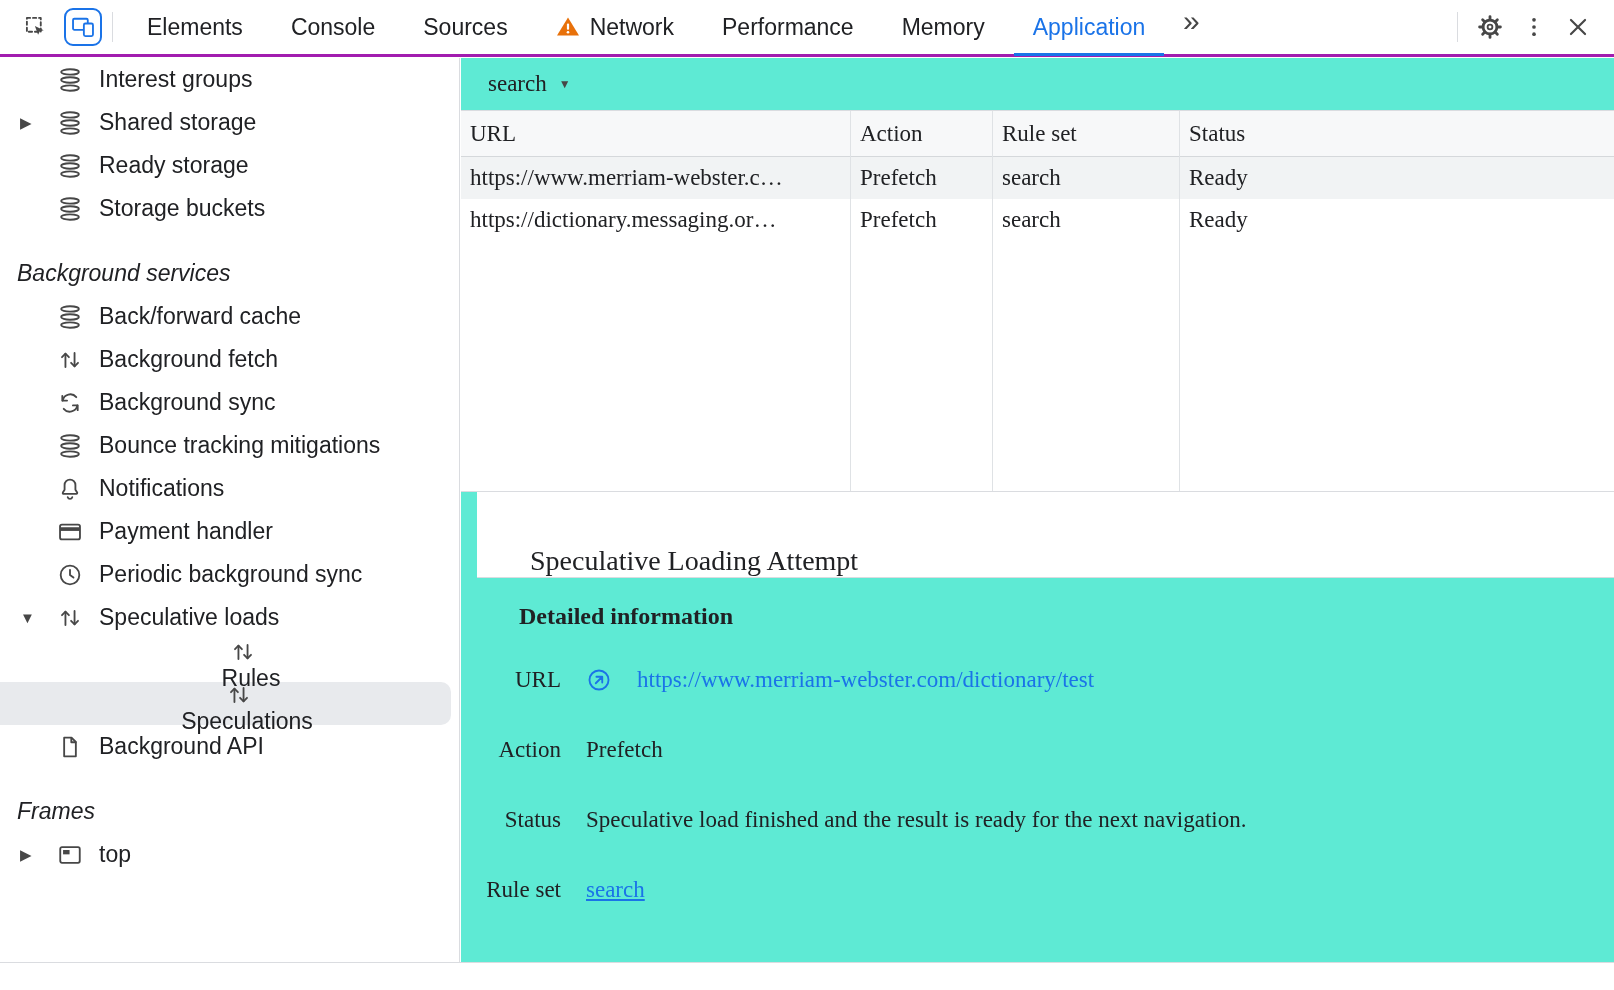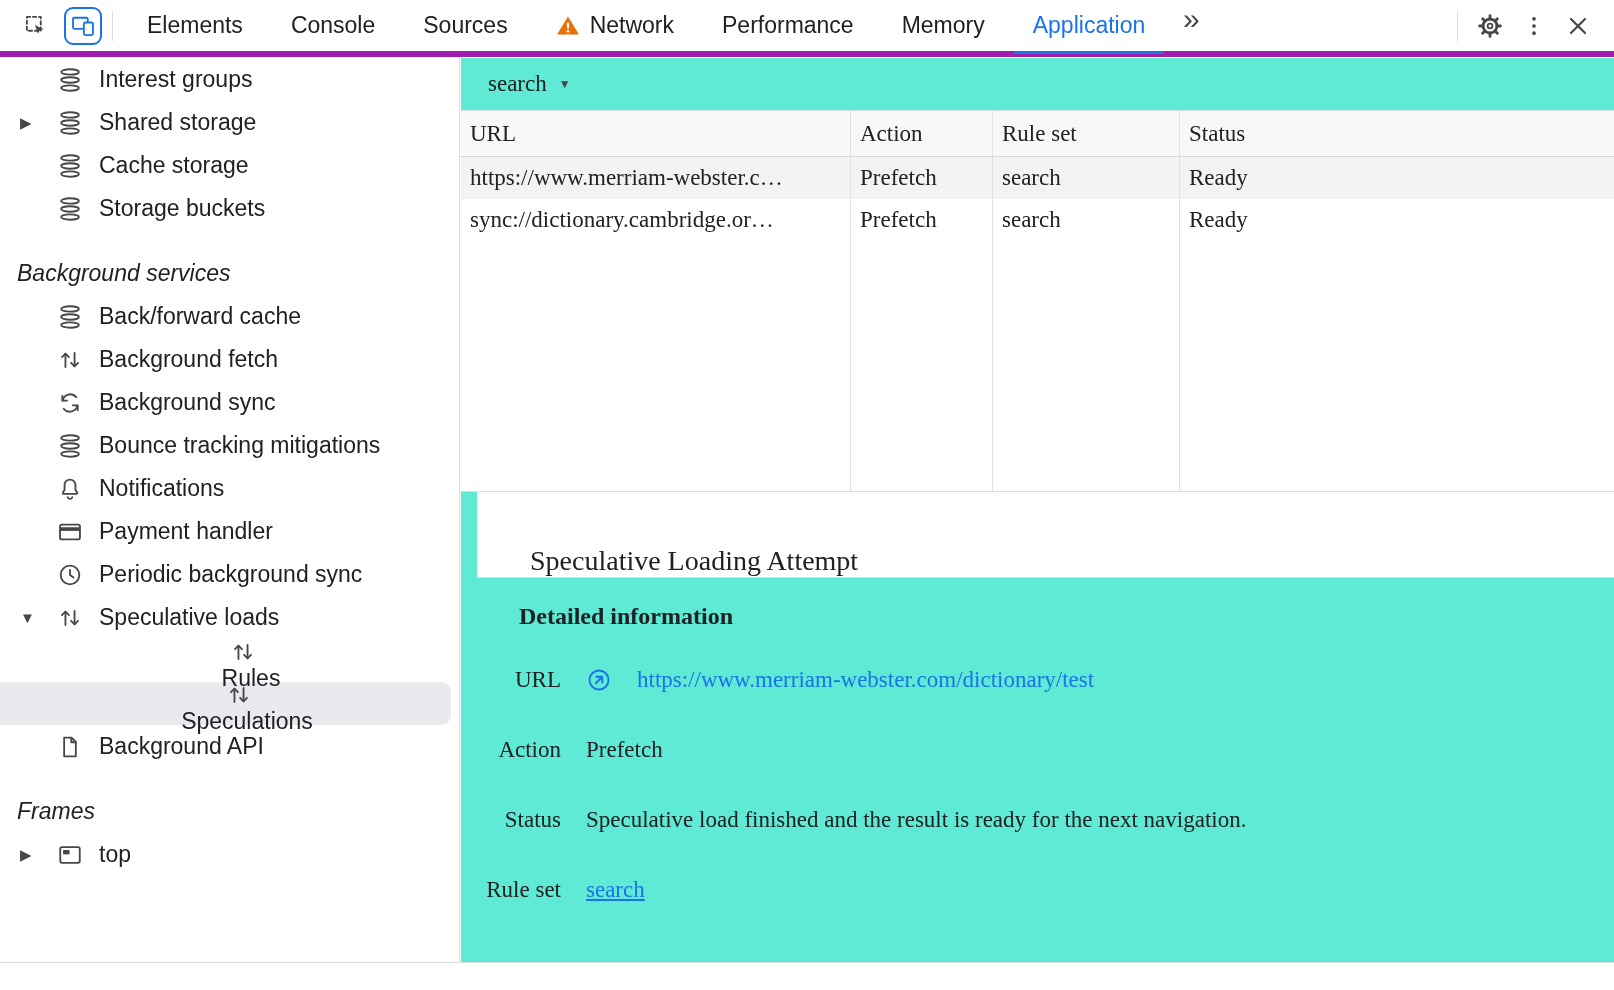--- a/index.html
+++ b/index.html
@@ -2,21 +2,21 @@
 <html><head>
 <meta charset="utf-8">
 <style>
   * { margin:0; padding:0; box-sizing:border-box; }
   html,body { width:1614px; height:990px; overflow:hidden; }
   body { font-family:"Liberation Sans", sans-serif; color:#202124; background:#fff; }
   .app { position:relative; width:1614px; height:990px; background:#fff; overflow:hidden; }
 
   
   .toolbar { position:absolute; top:0; left:0; right:0; height:57px; display:flex; align-items:center;
-             padding:0 14px; background:#fff; border-bottom:6px solid #a21caf; }
+             padding:0 14px; background:#fff; border-bottom:3px solid #a21caf; }
   .tb-btn { width:44px; height:44px; display:flex; align-items:center; justify-content:center; flex:none; cursor:pointer; }
   .device-btn { width:38px; height:38px; border:2px solid #1a73e8; border-radius:9px; margin-left:6px; }
   .tb-sep { width:1px; height:30px; background:#dadce0; margin:0 10px; flex:none; }
   .tabs { display:flex; align-items:stretch; height:57px; }
   .tab { display:flex; align-items:center; gap:10px; padding:0 24px; font-size:23px; position:relative; cursor:pointer; white-space:nowrap; }
   .tab.selected { color:#1a73e8; }
   .tab.selected::after { content:""; position:absolute; left:5px; right:5px; bottom:0; height:3px; background:#1a73e8; }
   .more-glyph { font-size:30px; color:#474747; line-height:1; }
   .spacer { flex:1; }
 
@@ -221,21 +221,21 @@
       <svg class="ic">
           <use href="#i-db"></use>
         </svg>
       <span>Shared storage</span>
     </div>
     <div class="side-row">
       <span class="twisty"></span>
       <svg class="ic">
           <use href="#i-db"></use>
         </svg>
-      <span>Cache storage</span>
+      <span>Ready storage</span>
     </div>
     <div class="side-row">
       <span class="twisty"></span>
       <svg class="ic">
           <use href="#i-db"></use>
         </svg>
       <span>Storage buckets</span>
     </div>
 
     <div class="side-header">
@@ -339,21 +339,21 @@
       <div class="dropdown">
         <span>search</span>
         <span class="caret">▼</span>
       </div>
     </div>
 
     <div class="grid">
       <div class="col col-url">
         <div class="hcell">URL</div>
         <div class="cell r0">https://www.merriam-webster.c…</div>
-        <div class="cell r1">sync://dictionary.cambridge.or…</div>
+        <div class="cell r1">https://dictionary.messaging.or…</div>
         <div class="colfill"></div>
       </div>
       <div class="col col-action">
         <div class="hcell">Action</div>
         <div class="cell r0">Prefetch</div>
         <div class="cell r1">Prefetch</div>
         <div class="colfill"></div>
       </div>
       <div class="col col-ruleset">
         <div class="hcell">Rule set</div>

